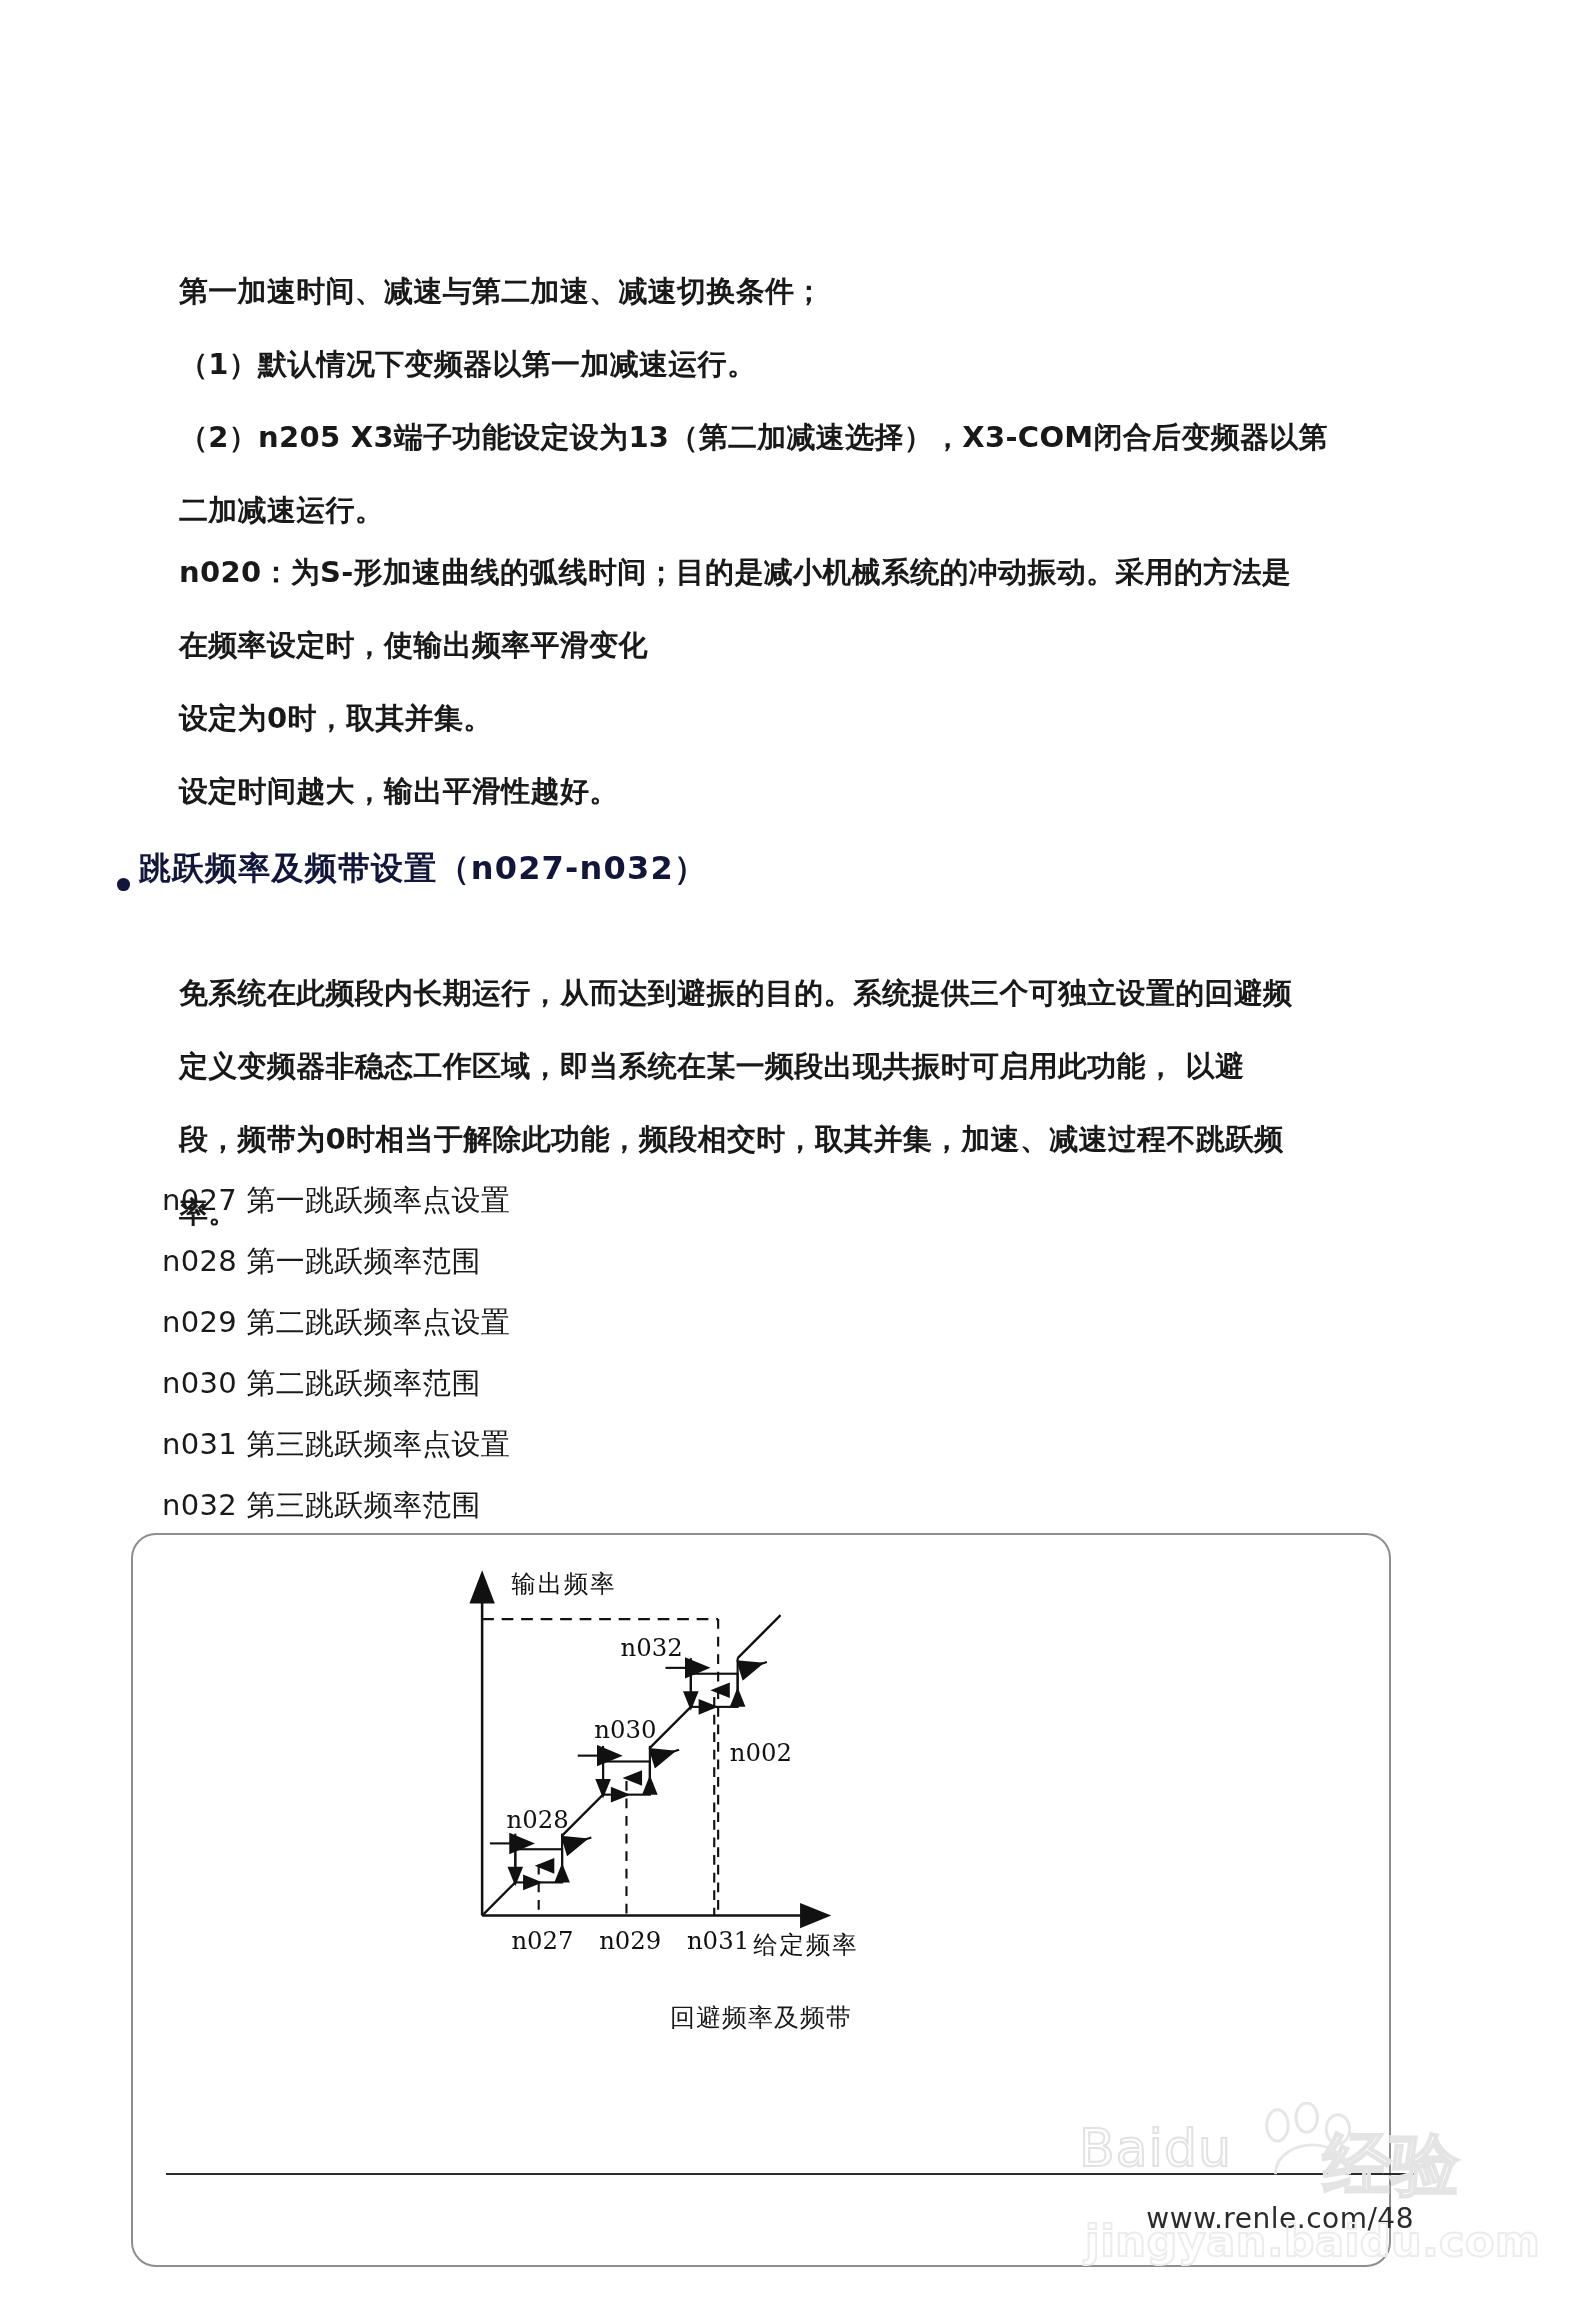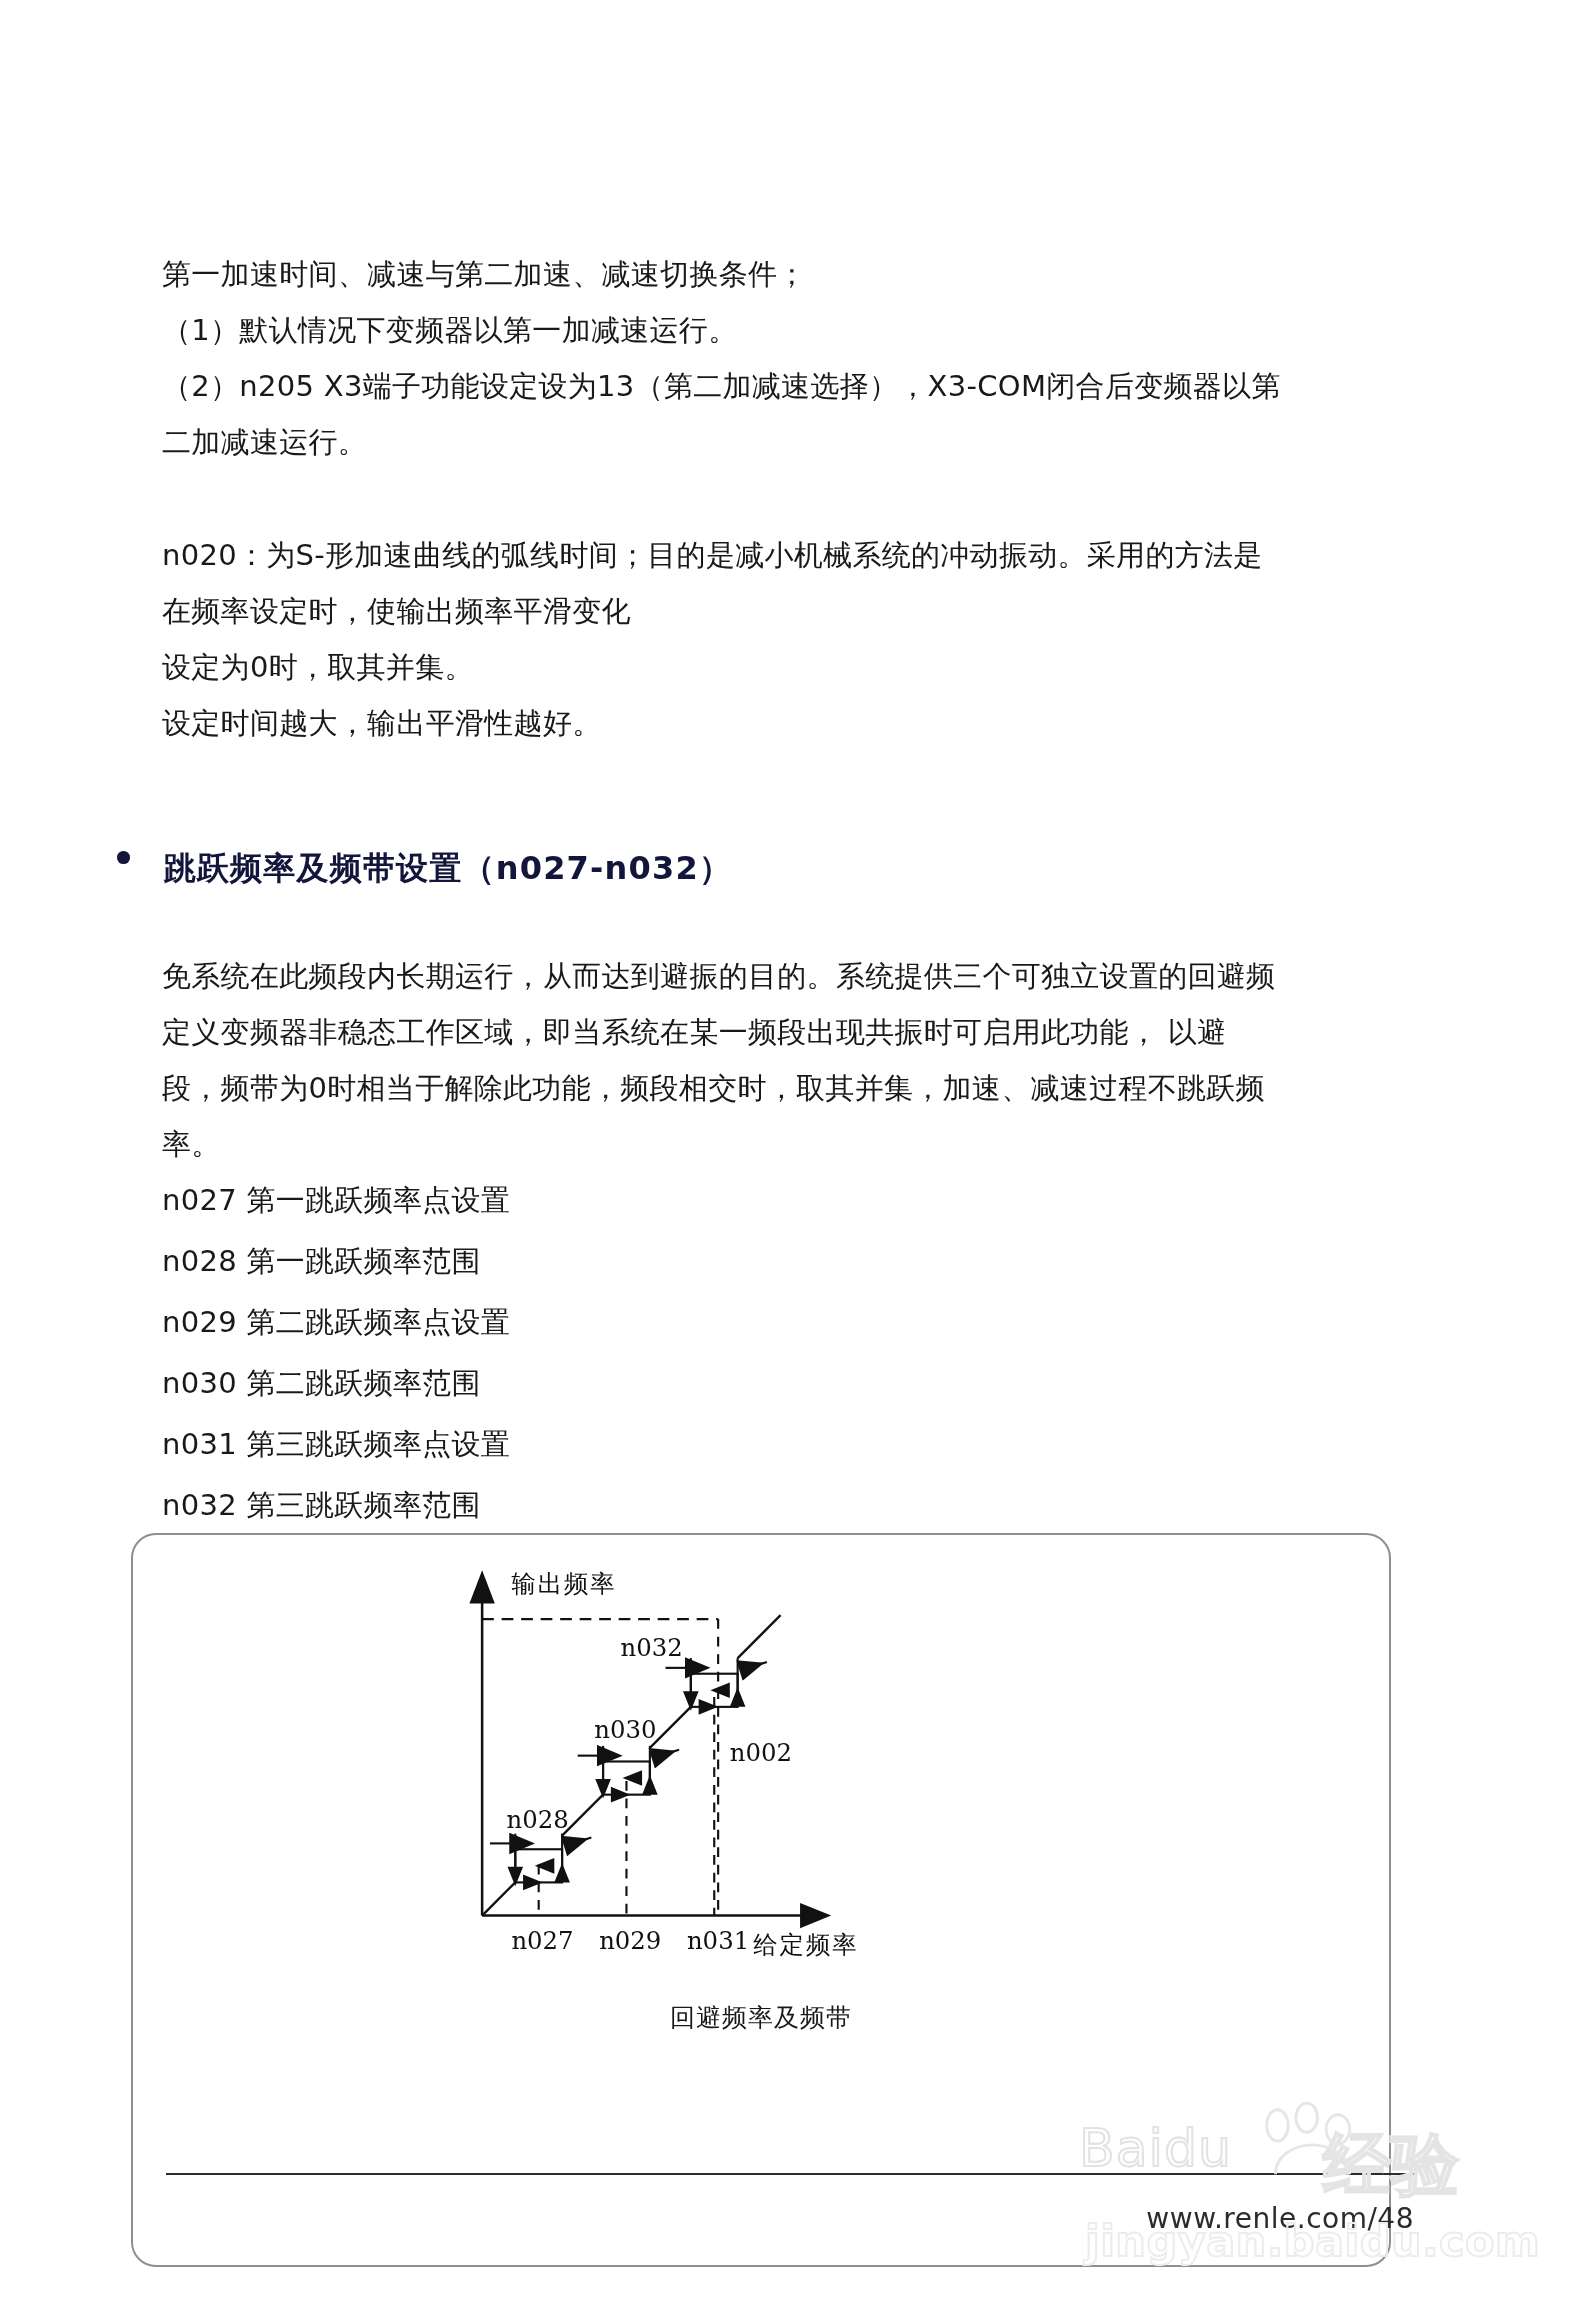--- a/index.html
+++ b/index.html
@@ -31,34 +31,34 @@
     color: #191919;
     letter-spacing: 0.3px;
     font-weight: 400;
   }
 
   #intro-block      { left: 162px; top: 246px;  width: 1268px; }
   #n020-block       { left: 162px; top: 527px;  width: 1268px; }
   #desc-block       { left: 162px; top: 948px;  width: 1258px; text-align: justify; }
   #param-list       { left: 162px; top: 1170px; width: 683px; }
 
-  .body-text p { margin: 0; }
+  .body-text p { margin: 17px; font-weight: bold; }
 
   
   .indented { text-indent: 0; }
 
   
   #section-heading {
     position: absolute;
     left: 117px;
     top: 847px;
     width: 1268px;
     display: flex;
-    align-items: flex-start;
-    gap: 34px;
+    align-items: flex-end;
+    gap: 9px;
   }
   #section-heading .bullet {
     width: 12.7px;
     height: 12.7px;
     border-radius: 50%;
     background: #12163a;
     flex: 0 0 auto;
     margin-top: 3.9px;
   }
   #section-heading .heading-text {

